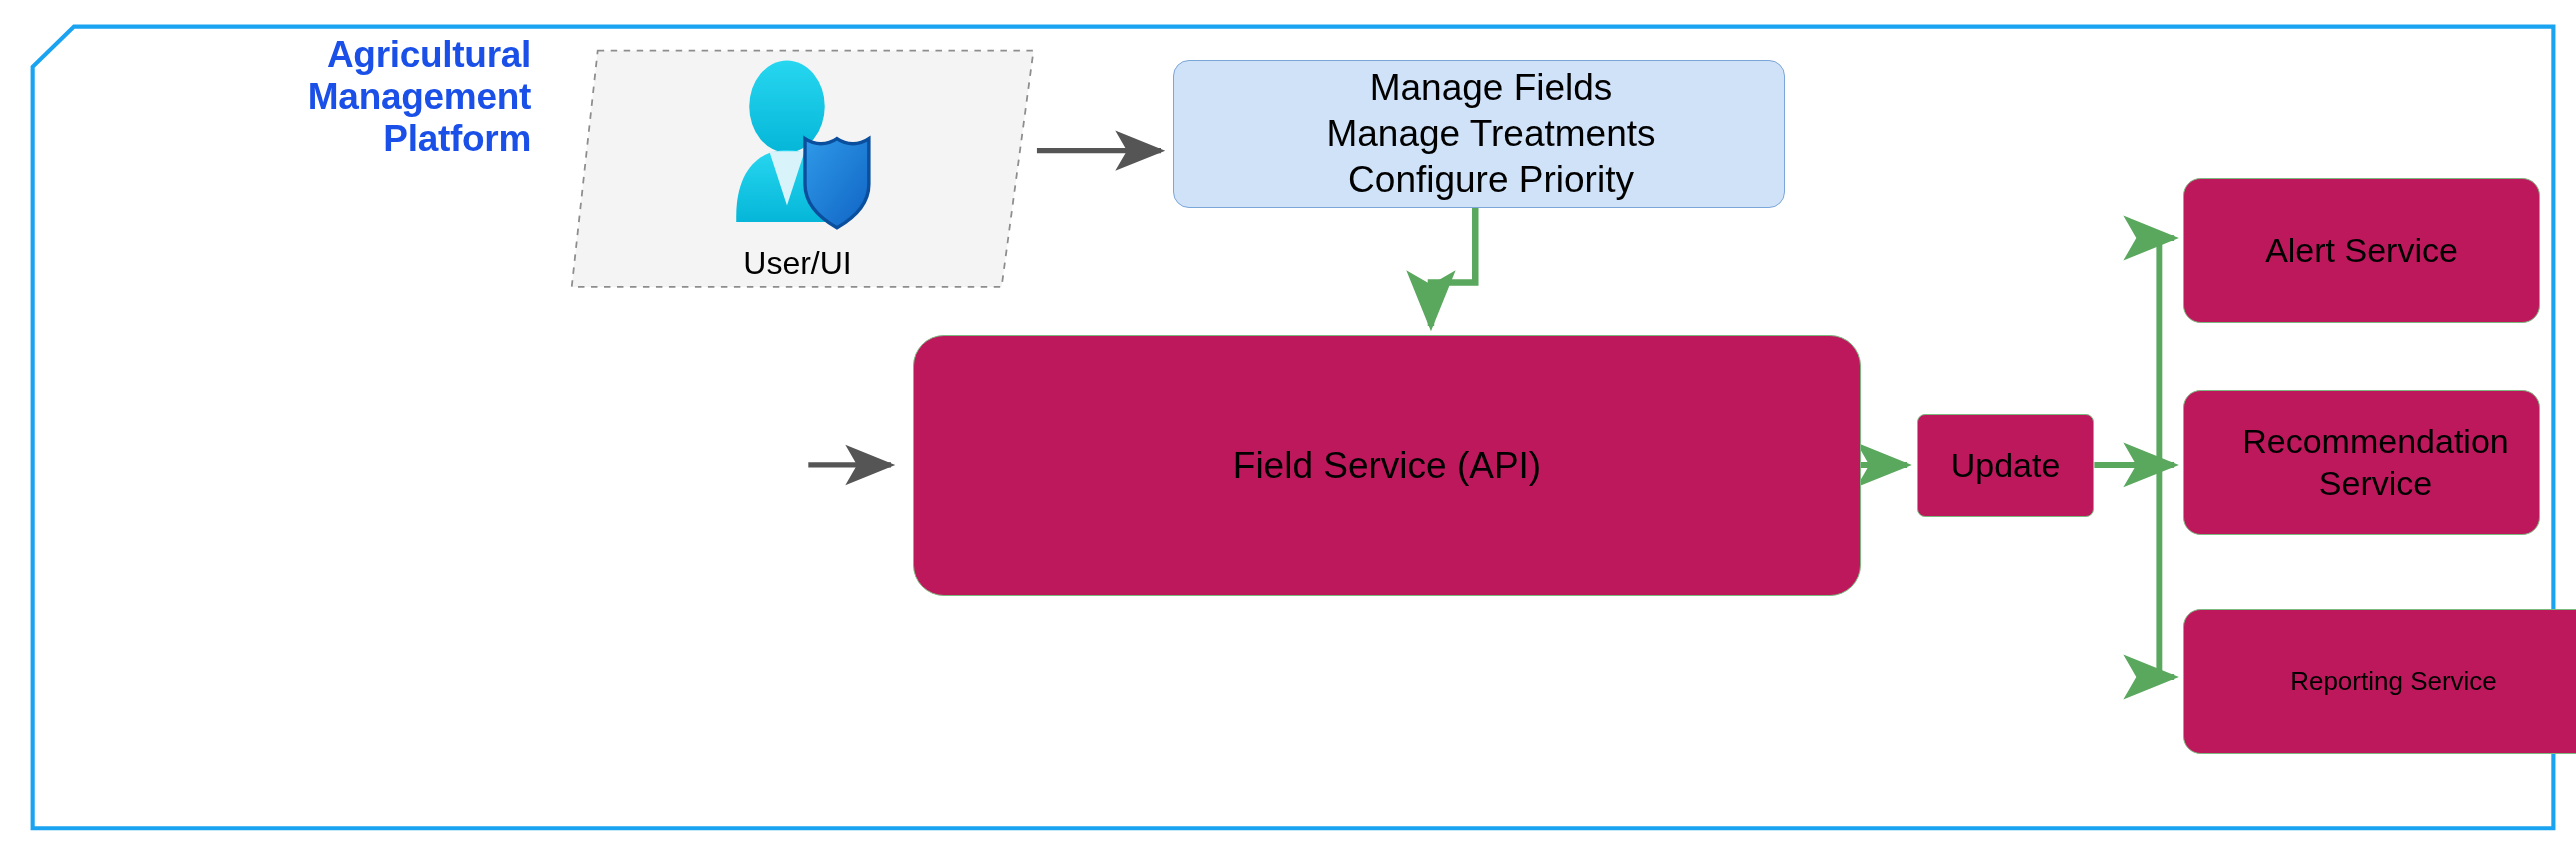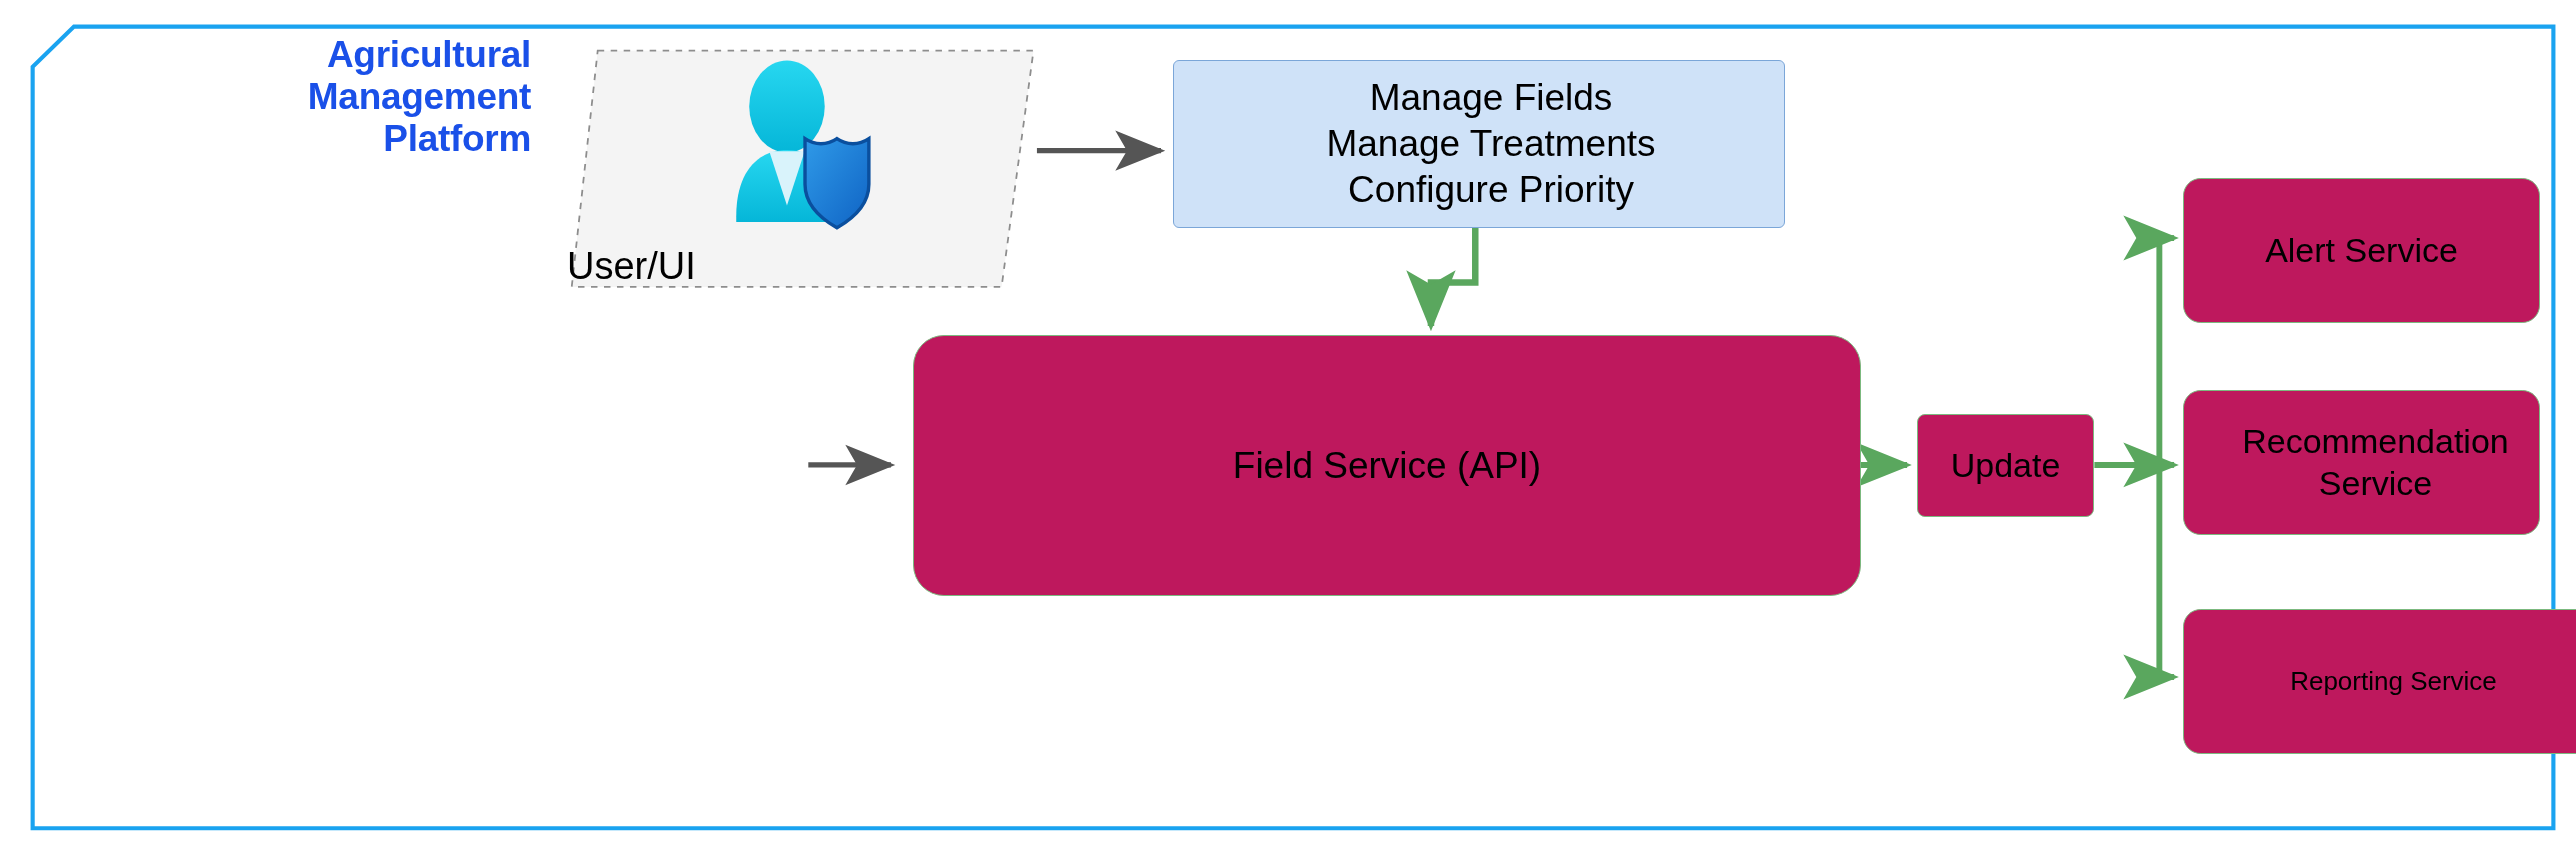--- a/index.html
+++ b/index.html
@@ -55,22 +55,22 @@
     left: 567px;
     top: 46px;
     width: 496px;
     height: 248px;
   }
   #user-label {
     position: absolute;
     left: 0;
     top: 199px;
     width: 461px;
-    text-align: left;
-    font-size: 38px;
+    text-align: center;
+    font-size: 32px;
     color: #000;
   }
   #user-icon-wrap {
     position: absolute;
     left: 148px;
     top: 11.8px;
     width: 177px;
     height: 183px;
   }
 
@@ -99,24 +99,24 @@
     top: 13px;
     width: 106px;
     height: 106px;
   }
 
   
   #usecase-box {
     left: 1173px;
     top: 60px;
     width: 612px;
-    height: 168px;
+    height: 148px;
     background: #cfe2f8;
     border: 1.8px solid #7ba6d8;
-    border-radius: 6px;
+    border-radius: 16px;
     font-size: 37px;
     line-height: 1.24;
     flex-direction: column;
     padding-left: 24px;
   }
 
   
   .green-node {
     background: #be185d;
     border: 1.8px solid #7cb97f;

